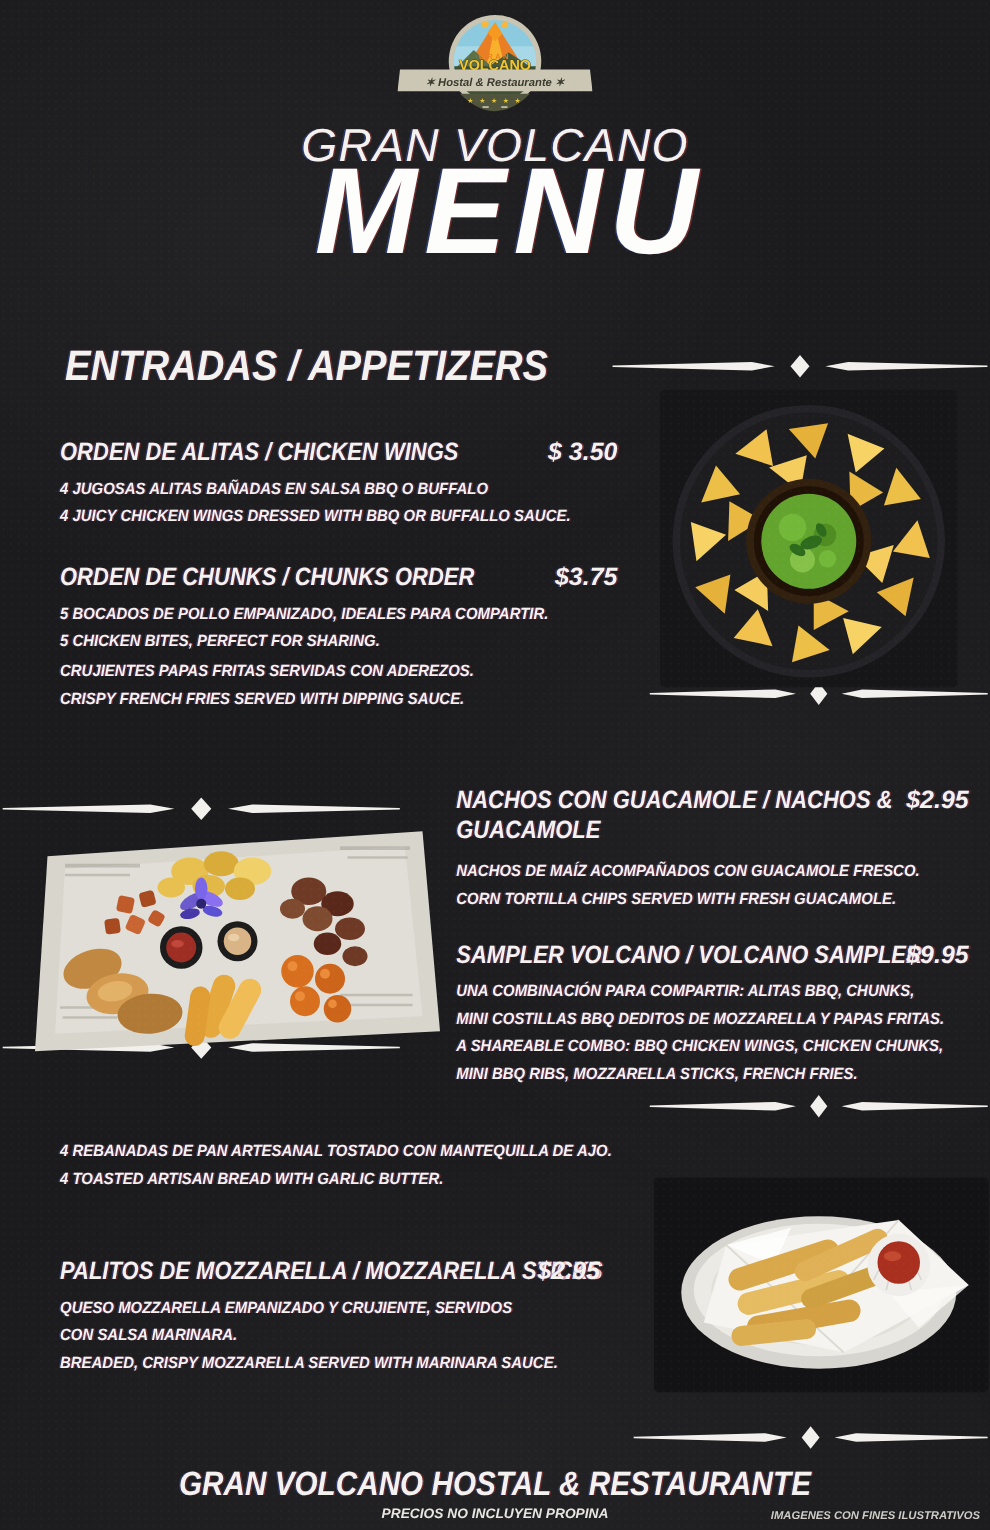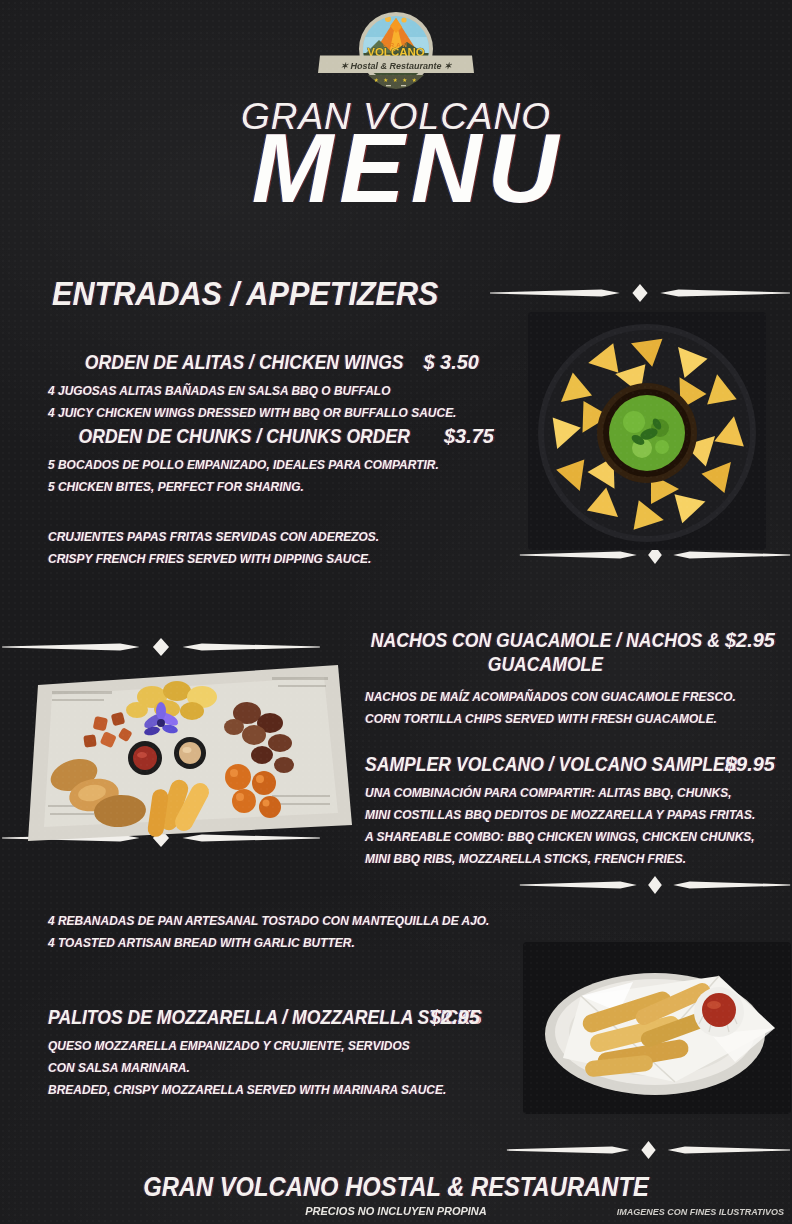--- a/index.html
+++ b/index.html
@@ -23,21 +23,21 @@
   .brand{top:96px;font-size:37px;font-weight:normal;font-style:italic;letter-spacing:1px;}
   .menu-title{top:116px;font-size:98px;line-height:104px;font-weight:bold;font-style:italic;letter-spacing:6px;color:#fdfdfb;margin-left:24px;}
   .section-title{left:52px;top:274px;font-size:34px;font-weight:bold;font-style:italic;transform:scaleX(.9);transform-origin:0 50%;white-space:nowrap;}
   .divider{position:absolute;height:24px;}
   .item{position:absolute;z-index:2;}
   .item-heads{margin-bottom:6px;position:relative;padding-right:78px;}
   .gap-md .item-heads{margin-bottom:10px;}
   .gap-lg .item-heads{margin-bottom:13px;}
   .item-name{display:block;font-size:20px;line-height:24px;font-weight:bold;font-style:italic;white-space:nowrap;transform:scaleX(.88);transform-origin:0 50%;}
   .item-price{position:absolute;right:-78px;top:0;font-size:20px;line-height:24px;font-weight:bold;font-style:italic;white-space:nowrap;}
-  .item-heads{padding-right:0;text-align:center;}
+  .item-heads{padding-right:0;}
   .item-head-row{position:relative;}
   .item-desc{display:block;font-size:13px;line-height:22px;font-weight:bold;font-style:italic;white-space:nowrap;transform:scaleX(.92);transform-origin:0 50%;}
   .footer-name{top:1172px;font-size:27px;font-weight:bold;font-style:italic;transform:scaleX(.88);}
   .footer-note{top:1205px;font-size:11px;font-weight:bold;font-style:italic;color:#e8e6e1;}
   .footer-disclaimer{right:8px;top:1207px;font-size:9px;font-weight:bold;font-style:italic;color:#cfcdc8;text-align:right;}
   .photo{position:absolute;z-index:1;}
   svg text{font-family:"Liberation Sans",sans-serif;}
 </style>
 </head>
 <body>
@@ -103,27 +103,27 @@
   <svg class="divider" style="left:518px;top:873px;width:274px" viewBox="0 0 300 24" preserveAspectRatio="none">
       <use href="#orn"></use>
     </svg>
   <svg class="divider" style="left:505px;top:1138px;width:287px" viewBox="0 0 300 24" preserveAspectRatio="none">
       <use href="#orn"></use>
     </svg>
 
   <div class="item chalk" style="left:48px;top:350px;width:446px">
     <div class="item-heads item-head-row">
       <span class="item-name">ORDEN DE ALITAS / CHICKEN WINGS</span>
-      <span class="item-price" style="right:15px">$ 3.50</span>
+      <span class="item-price" style="right:0">$ 3.50</span>
     </div>
     <div class="item-desc">4 JUGOSAS ALITAS BAÑADAS EN SALSA BBQ O BUFFALO</div>
     <div class="item-desc">4 JUICY CHICKEN WINGS DRESSED WITH BBQ OR BUFFALLO SAUCE.</div>
   </div>
 
-  <div class="item chalk" style="left:48px;top:424px;width:446px">
+  <div class="item chalk" style="left:48px;top:450px;width:446px">
     <div class="item-heads item-head-row">
       <span class="item-name">ORDEN DE CHUNKS / CHUNKS ORDER</span>
       <span class="item-price" style="right:0">$3.75</span>
     </div>
     <div class="item-desc">5 BOCADOS DE POLLO EMPANIZADO, IDEALES PARA COMPARTIR.</div>
     <div class="item-desc">5 CHICKEN BITES, PERFECT FOR SHARING.</div>
   </div>
 
   <div class="item chalk" style="left:48px;top:526px;width:446px">
     <div class="item-desc">CRUJIENTES PAPAS FRITAS SERVIDAS CON ADEREZOS.</div>

